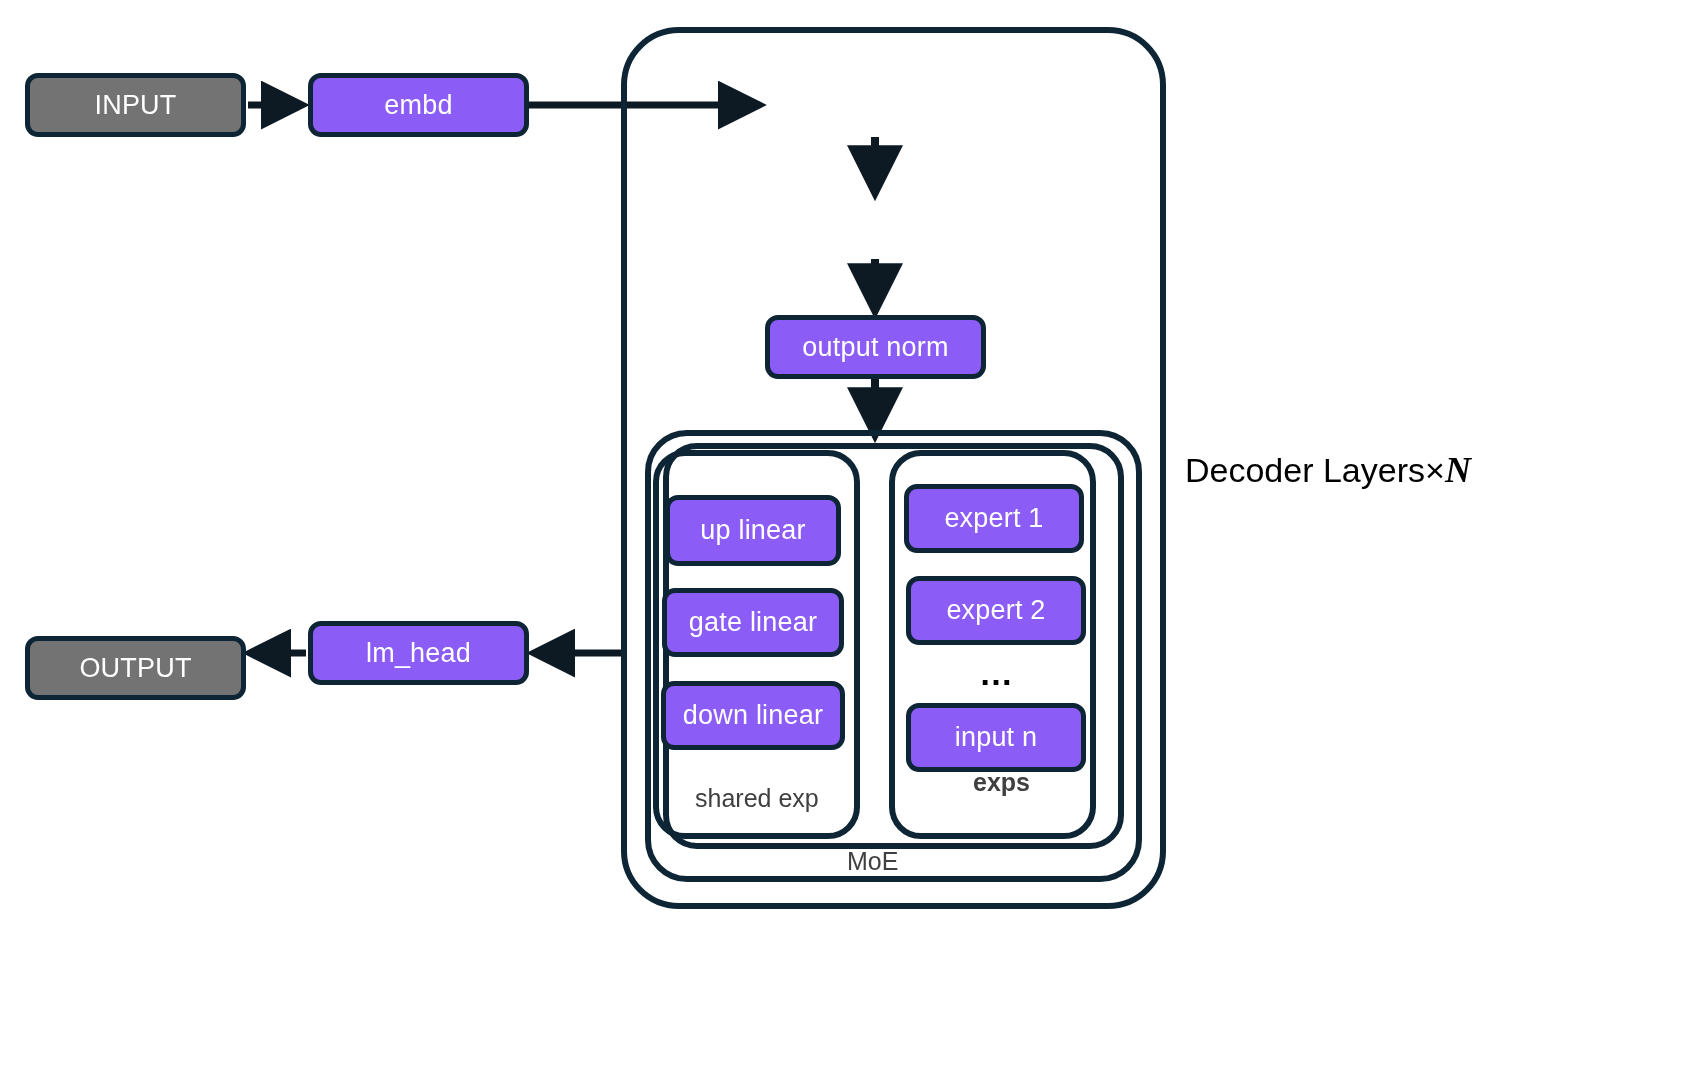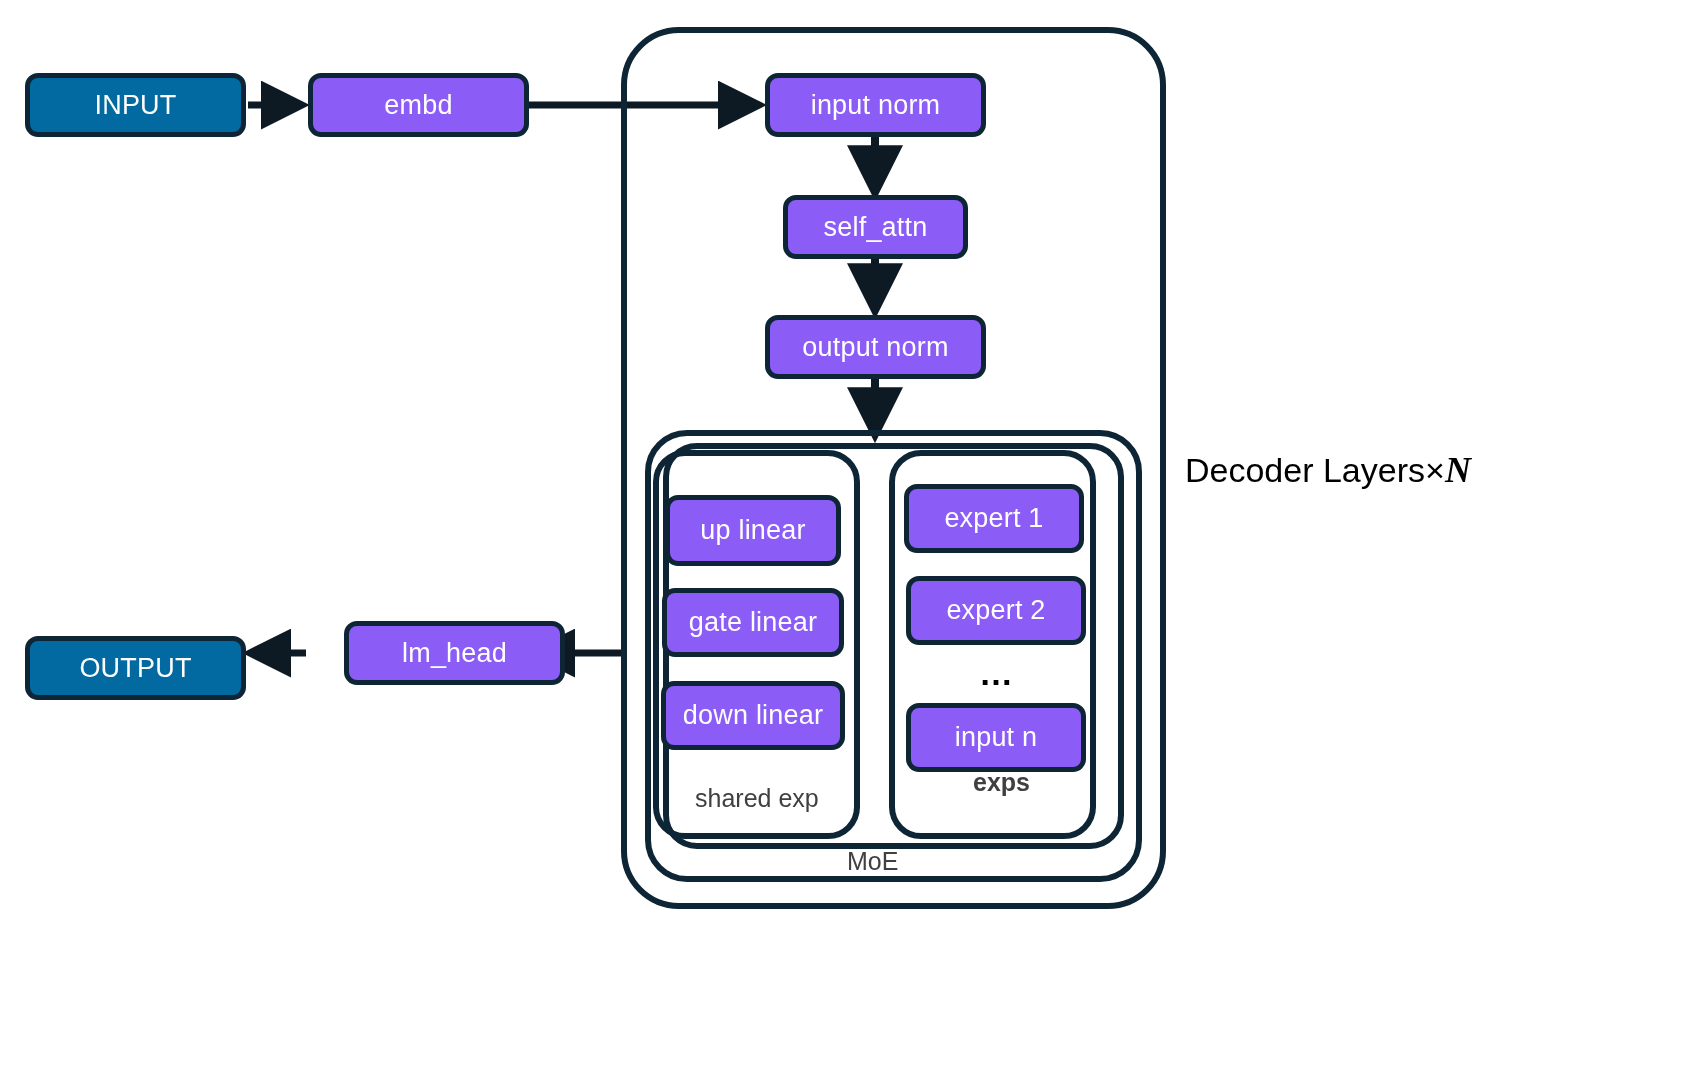--- a/index.html
+++ b/index.html
@@ -34,21 +34,21 @@
     align-items: center;
     justify-content: center;
     color: #ffffff;
     font-family: "Liberation Sans", sans-serif;
     font-size: 27px;
     letter-spacing: 0.2px;
     white-space: nowrap;
     line-height: 1;
   }
   .node.io {
-    background: #0369a1;
+    background: #737373;
   }
   .node.op {
     background: #8b5cf6;
   }
   .group {
     position: absolute;
     box-sizing: border-box;
     border: 6px solid #0d2535;
     background: transparent;
   }
@@ -136,29 +136,27 @@
   <div class="node op" style="left:904px; top:484px; width:180px; height:69px;">expert 1</div>
 
   <div class="node op" style="left:906px; top:576px; width:180px; height:69px;">expert 2</div>
 
   <div class="ellipsis" style="left:979px; top:656px;">…</div>
 
   <div class="node op" style="left:906px; top:703px; width:180px; height:69px;">input n</div>
 
   <div class="group-label" style="left:973px; top:770px;font-weight:bold;">exps</div>
 
-  <div class="node op" style="left:765px; top:73px; width:221px; height:64px;">input norm</div>
 
-  <div class="node op" style="left:783px; top:195px; width:185px; height:64px;">self_attn</div>
 
   <div class="node op" style="left:765px; top:315px; width:221px; height:64px;">output norm</div>
 
   <div class="node io" style="left:25px; top:73px; width:221px; height:64px;">INPUT</div>
 
   <div class="node op" style="left:308px; top:73px; width:221px; height:64px;">embd</div>
 
   <div class="node io" style="left:25px; top:636px; width:221px; height:64px;">OUTPUT</div>
 
-  <div class="node op" style="left:308px; top:621px; width:221px; height:64px;margin-left:36px;">lm_head</div>
+  <div class="node op" style="left:308px; top:621px; width:221px; height:64px;">lm_head</div>
 
   <div class="plain-label" id="decoder-caption" style="left:1185px; top:452px;"><span>Decoder Layers×</span><span class="var-n">N</span></div>
 
 </div>
 
 </body></html>

